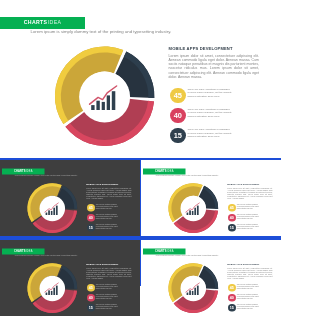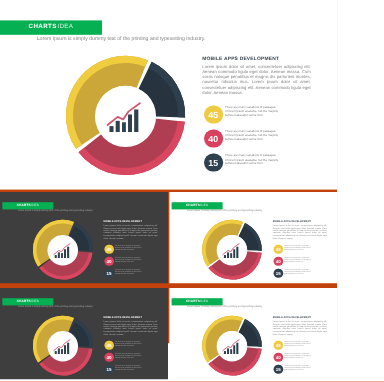--- a/index.html
+++ b/index.html
@@ -1,17 +1,17 @@
 <!DOCTYPE html>
 <html><head>
 <meta charset="utf-8">
 <style>
   html,body{margin:0;padding:0;}
   body{width:281px;height:318px;background:#ffffff;font-family:"Liberation Sans",sans-serif;overflow:hidden;}
-  .page{position:relative;width:281px;height:286px;background:#c2410c;}
+  .page{position:relative;width:281px;height:286px;background:#1d4ed8;}
 
   
   .hero{position:absolute;left:0;top:0;width:281px;height:158px;background:#fff;overflow:hidden;}
 
   .badge{position:absolute;left:0;top:17px;width:85px;height:12px;background:#05B052;
          display:flex;align-items:center;justify-content:center;}
   .badge span{font-size:5.2px;letter-spacing:.3px;color:#fff;line-height:1;}
   .badge .b-strong{font-weight:bold;}
   .badge .b-light{font-weight:normal;opacity:.82;margin-left:.6px;}
 

